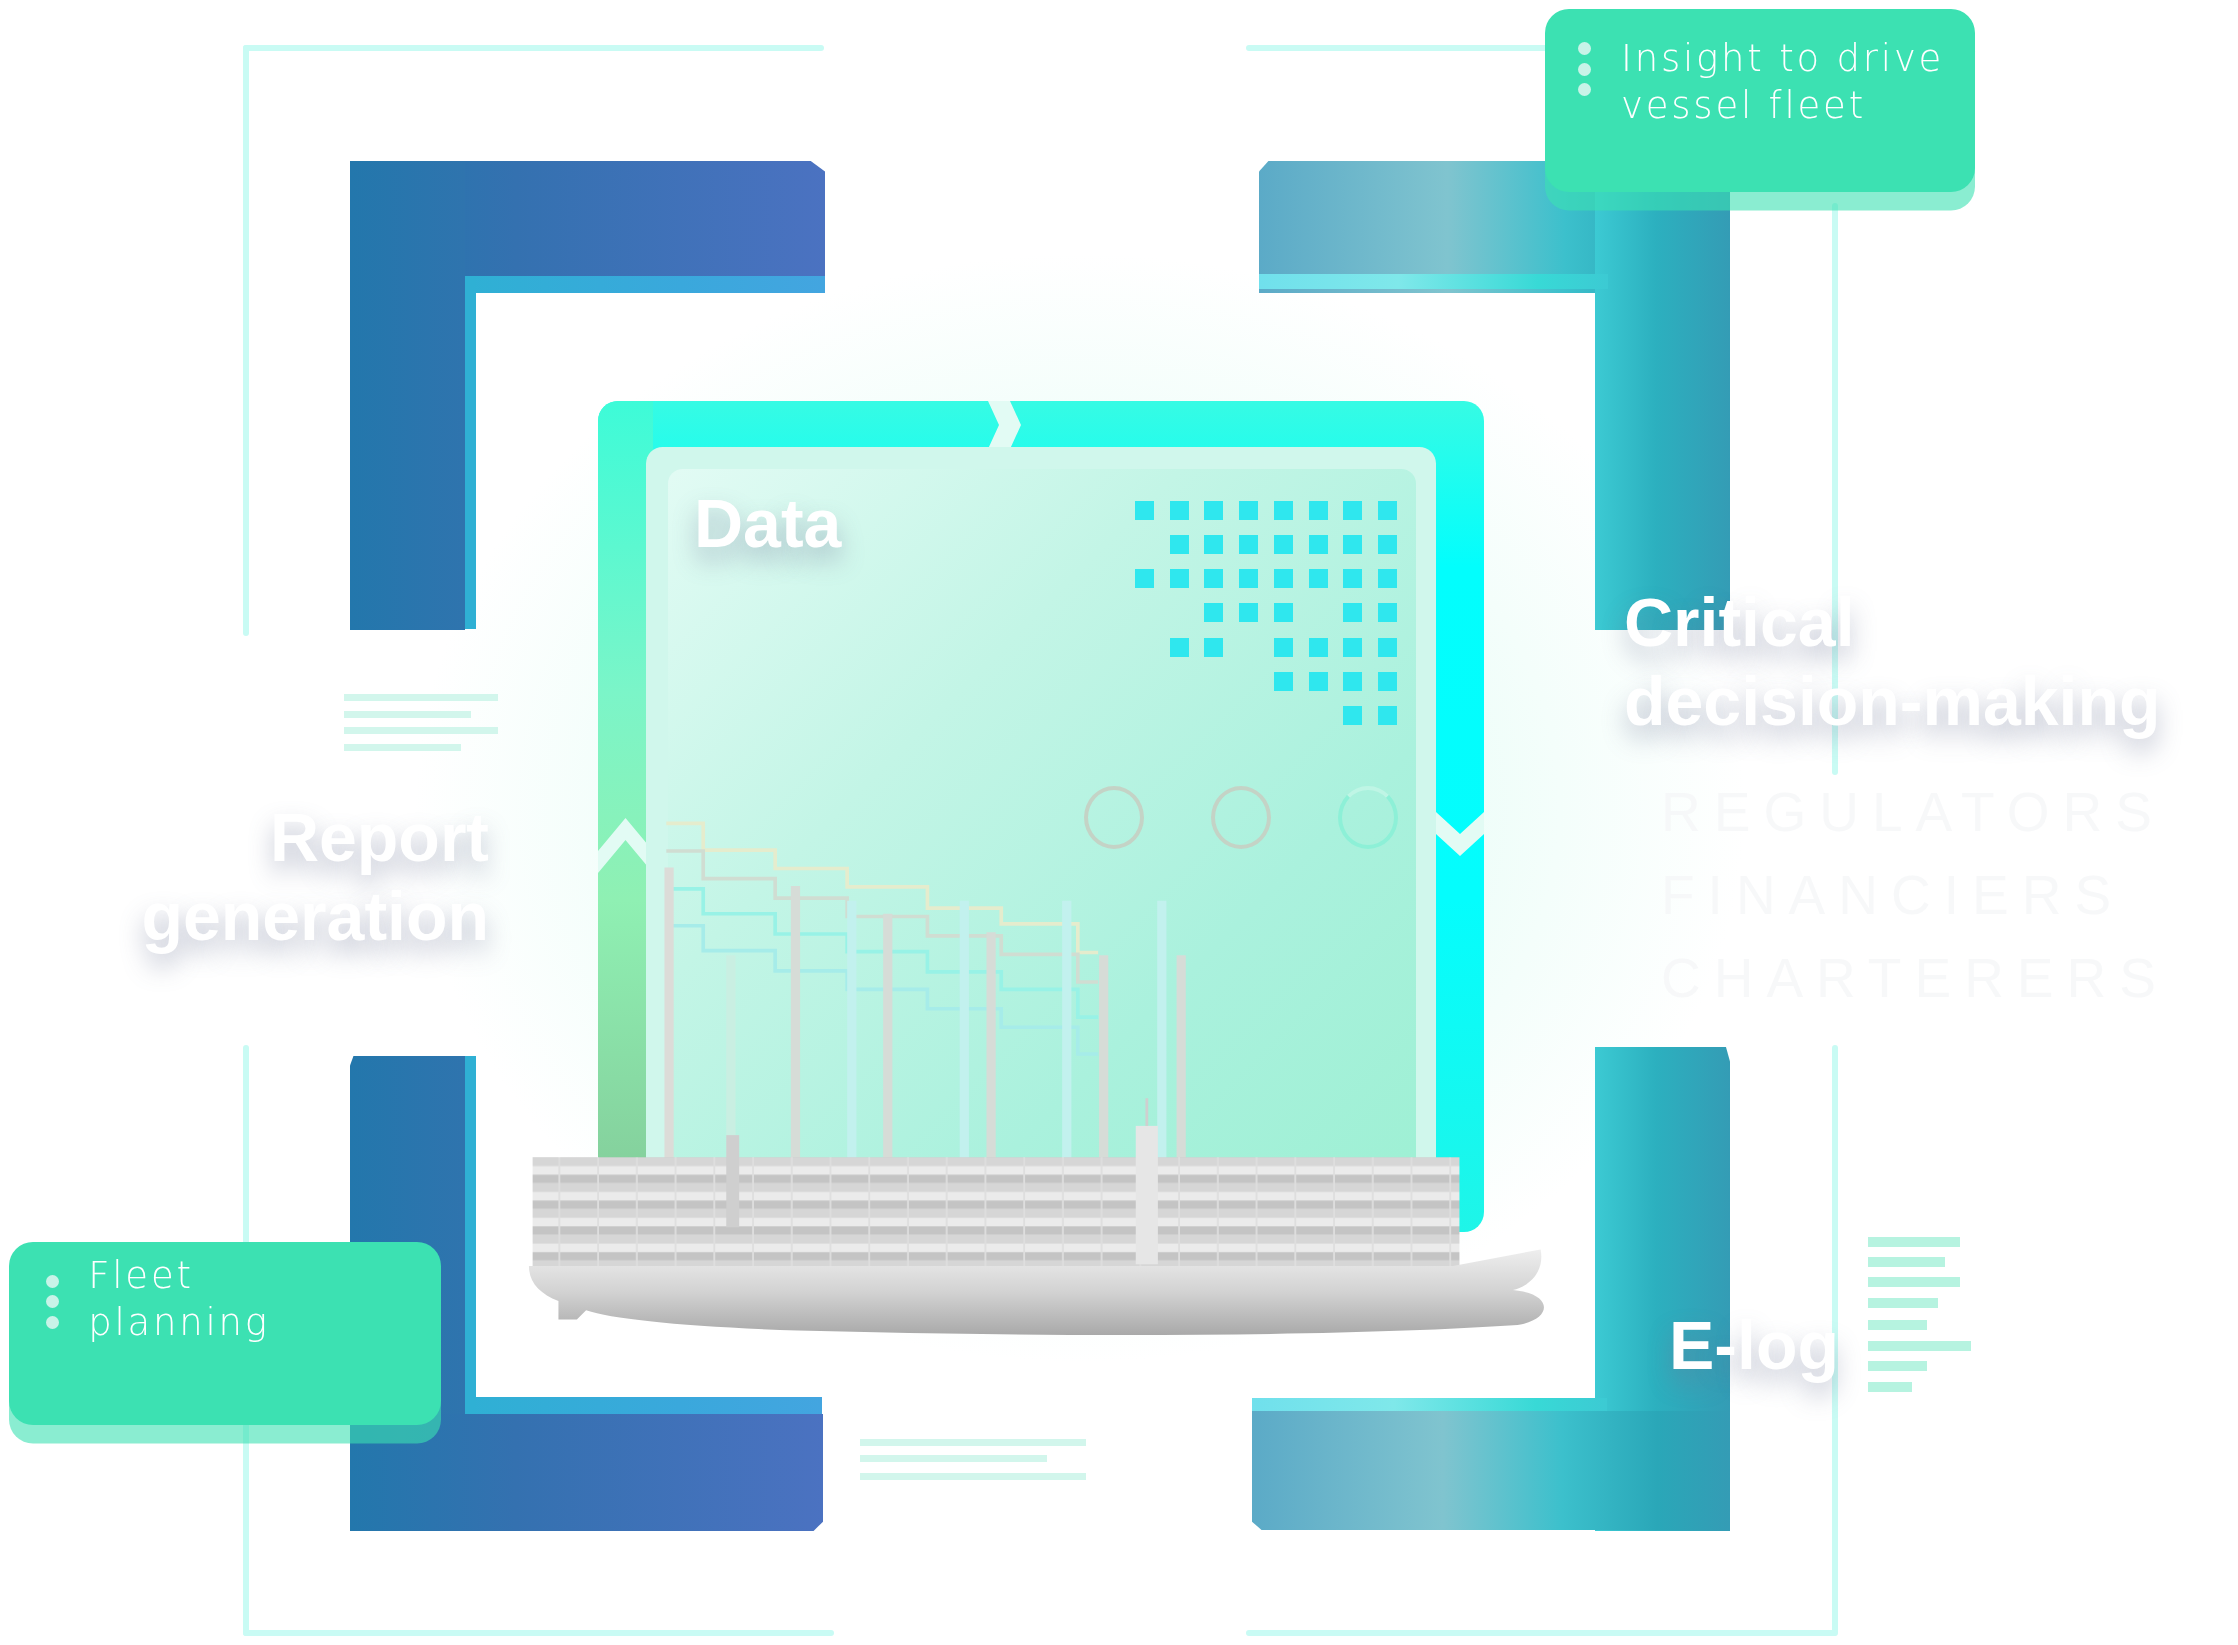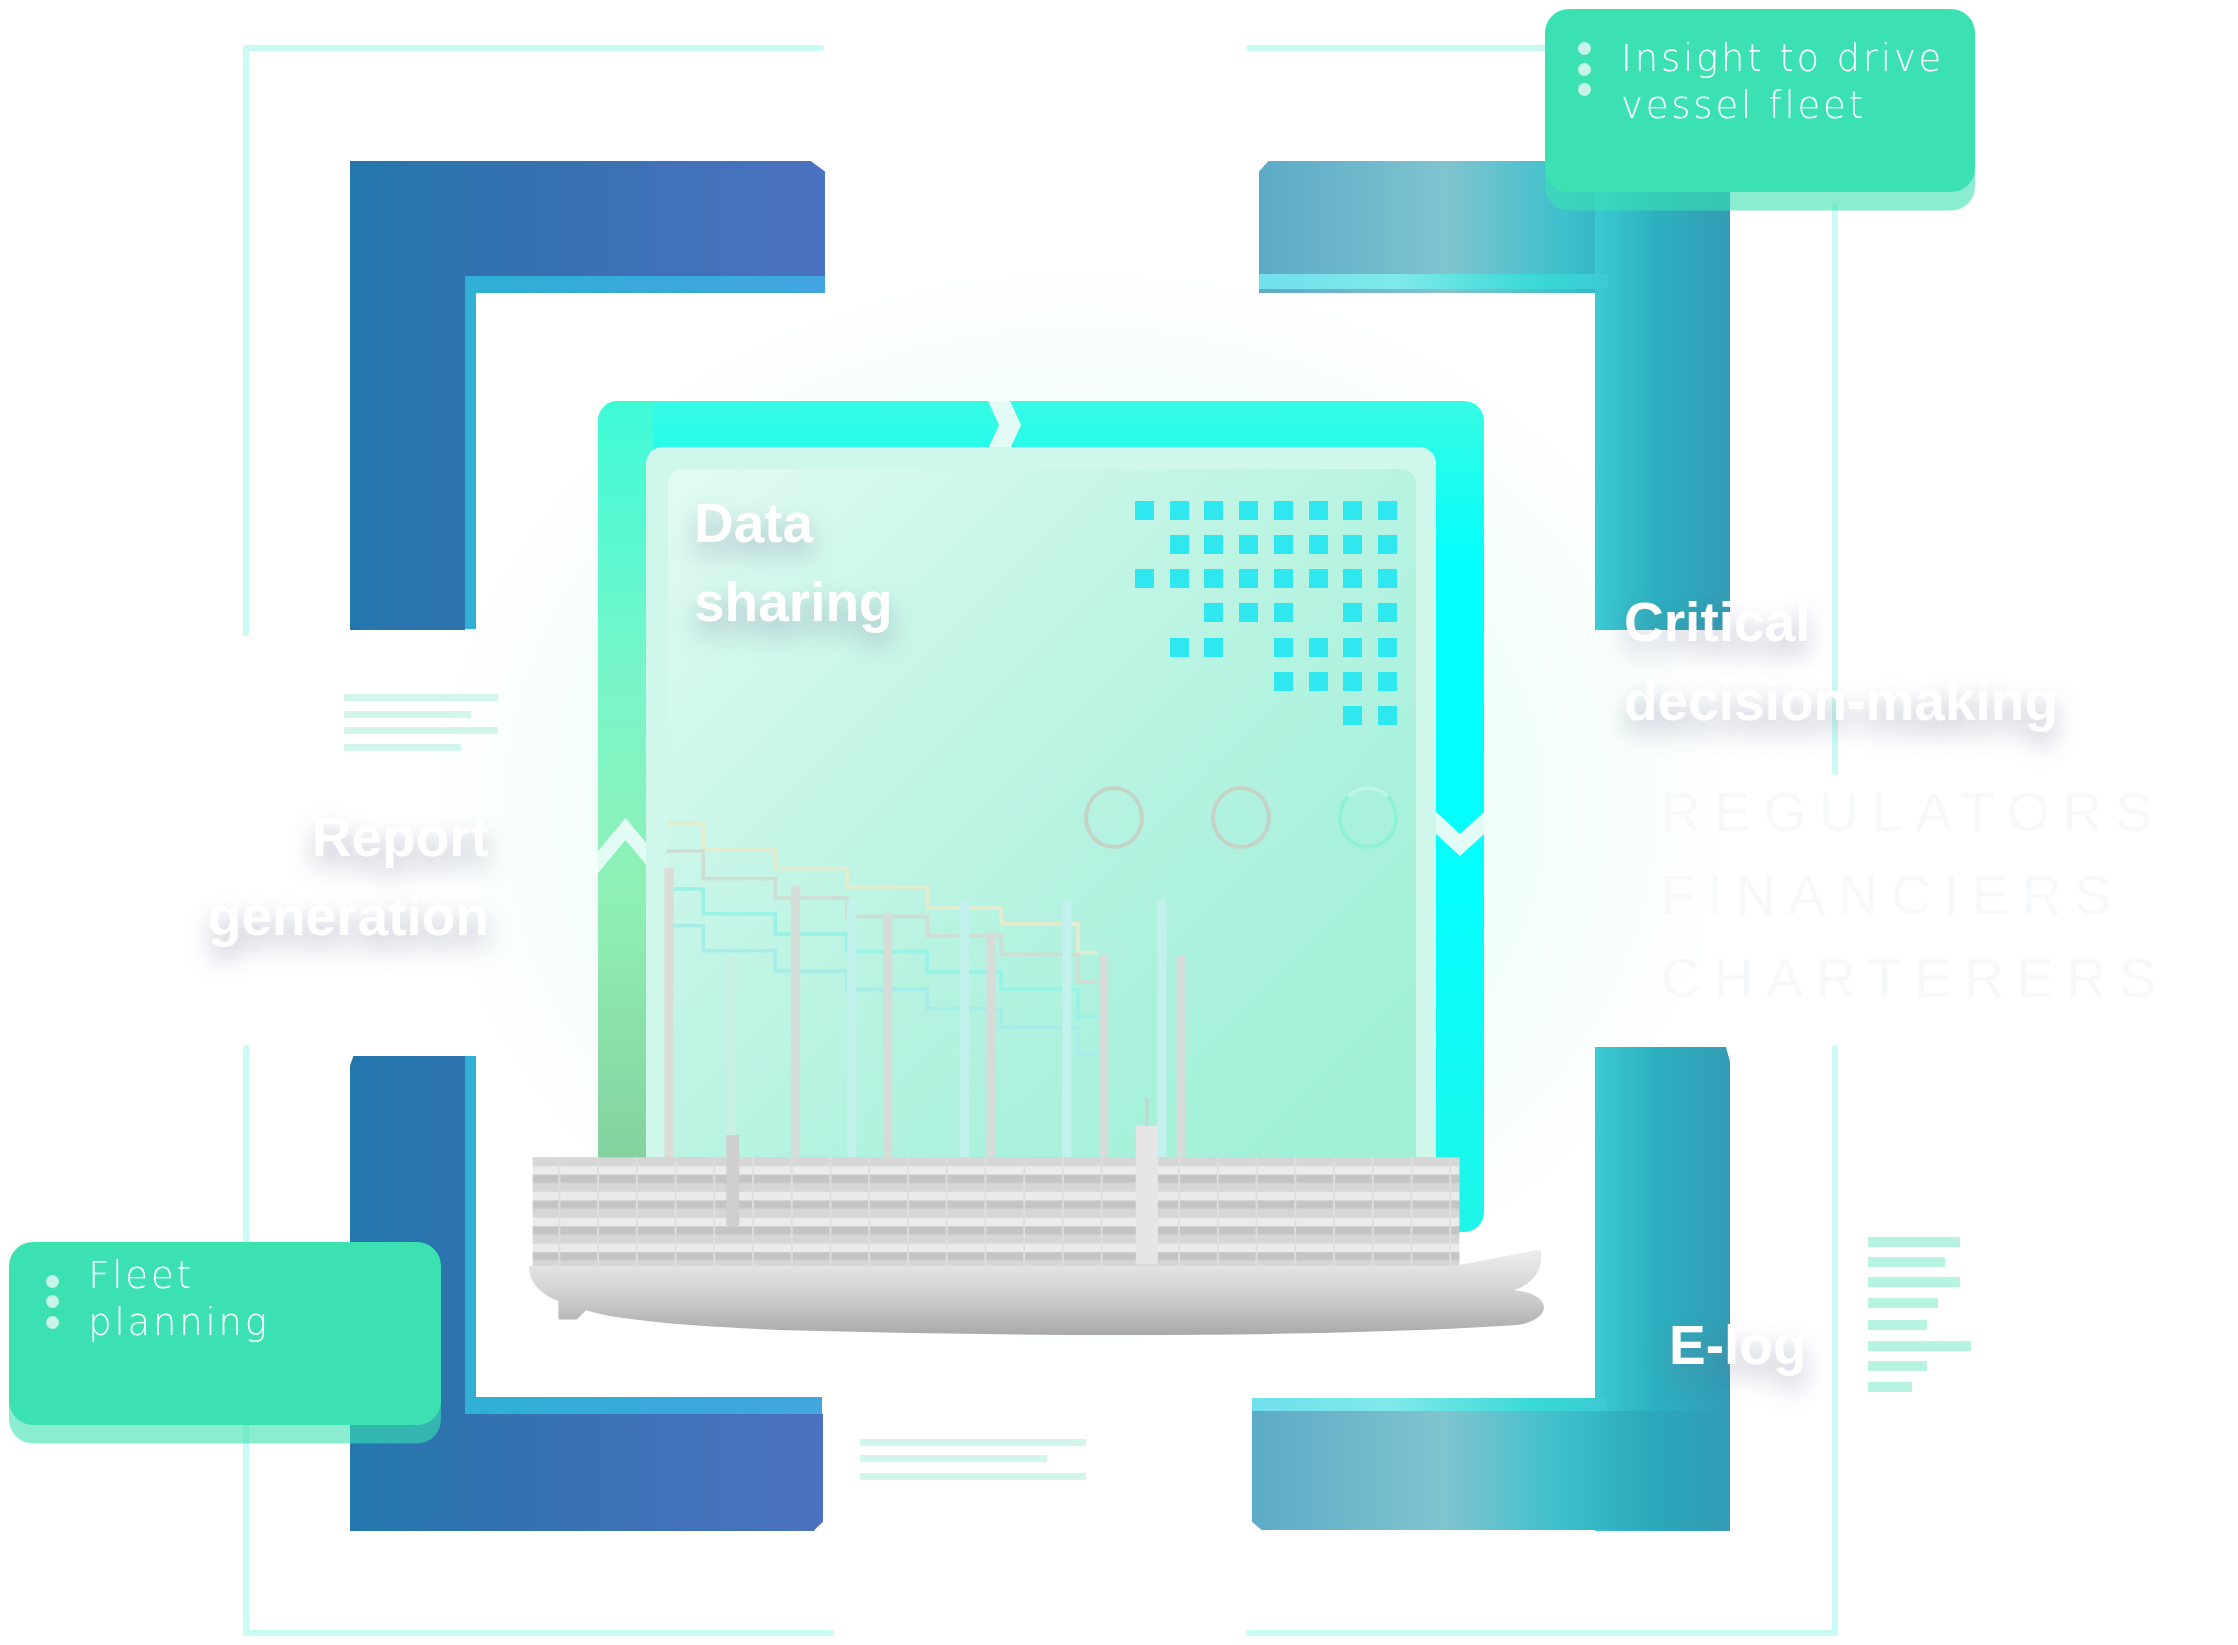--- a/index.html
+++ b/index.html
@@ -39,21 +39,21 @@
   }
   .center-panel-inner {
     left: 668px; top: 469px; width: 748px; height: 716px;
     border-radius: 14.8px;
     background: linear-gradient(135deg, #e2fbf4 0%, #c3f5e6 35%, #aaf1dd 70%, #9ef0d4 100%);
   }
   .notch { background: #d8f7ef; }
   .dot-sq { width: 18.5px; height: 18.5px; background: #2fe7ee; position: absolute; }
 
   .big-label {
-    color: #ffffff; font-weight: bold; font-size: 55px; line-height: 79px;
+    color: #ffffff; font-weight: bold; font-size: 68px; line-height: 79px;
     text-shadow: 0 13px 24px rgba(110,120,150,0.45);
     letter-spacing: 0px;
   }
   .card {
     background: #3ce1b2; border-radius: 24px;
     box-shadow: 0 18.5px 0 rgba(60,225,178,0.6);
     color: #ffffff; font-weight: normal;
   }
   .card-text { font-size: 37px; line-height: 47px; letter-spacing: 2.8px; font-family: "DejaVu Sans", sans-serif; font-weight: 300; }
   .card-dots span {
@@ -215,21 +215,20 @@
   </defs>
   <rect x="12" y="74" width="1005" height="118" fill="url(#boxes)"></rect>
   <rect x="222" y="50" width="14" height="100" fill="#cfcfcf"></rect>
   <rect x="666" y="40" width="24" height="150" fill="#e6e6e6"></rect>
   <line x1="678" y1="10" x2="678" y2="40" stroke="#cfcfcf" stroke-width="3"></line>
   <path d="M8 192 H1010 L1105 174 C1110 200 1090 215 1075 218 C1120 222 1118 250 1080 256 C900 268 600 270 300 262 C180 258 100 250 70 240 L60 250 L40 250 L40 230 C20 222 8 210 8 192 Z" fill="url(#hull)"></path>
 </svg>
 
 <div class="abs big-label" style="left:694px;top:484px;">
   <div>Data</div>
-  <div>sharing</div>
 </div>
 <div class="abs big-label" style="left:1624px;top:583px;">
   <div>Critical</div>
   <div>decision-making</div>
 </div>
 <div class="abs big-label" style="left:83px;top:798px;width:406px;text-align:right;">
   <div>Report</div>
   <div>generation</div>
 </div>
 <div class="abs big-label" style="left:1669px;top:1306px;">E-log</div>

